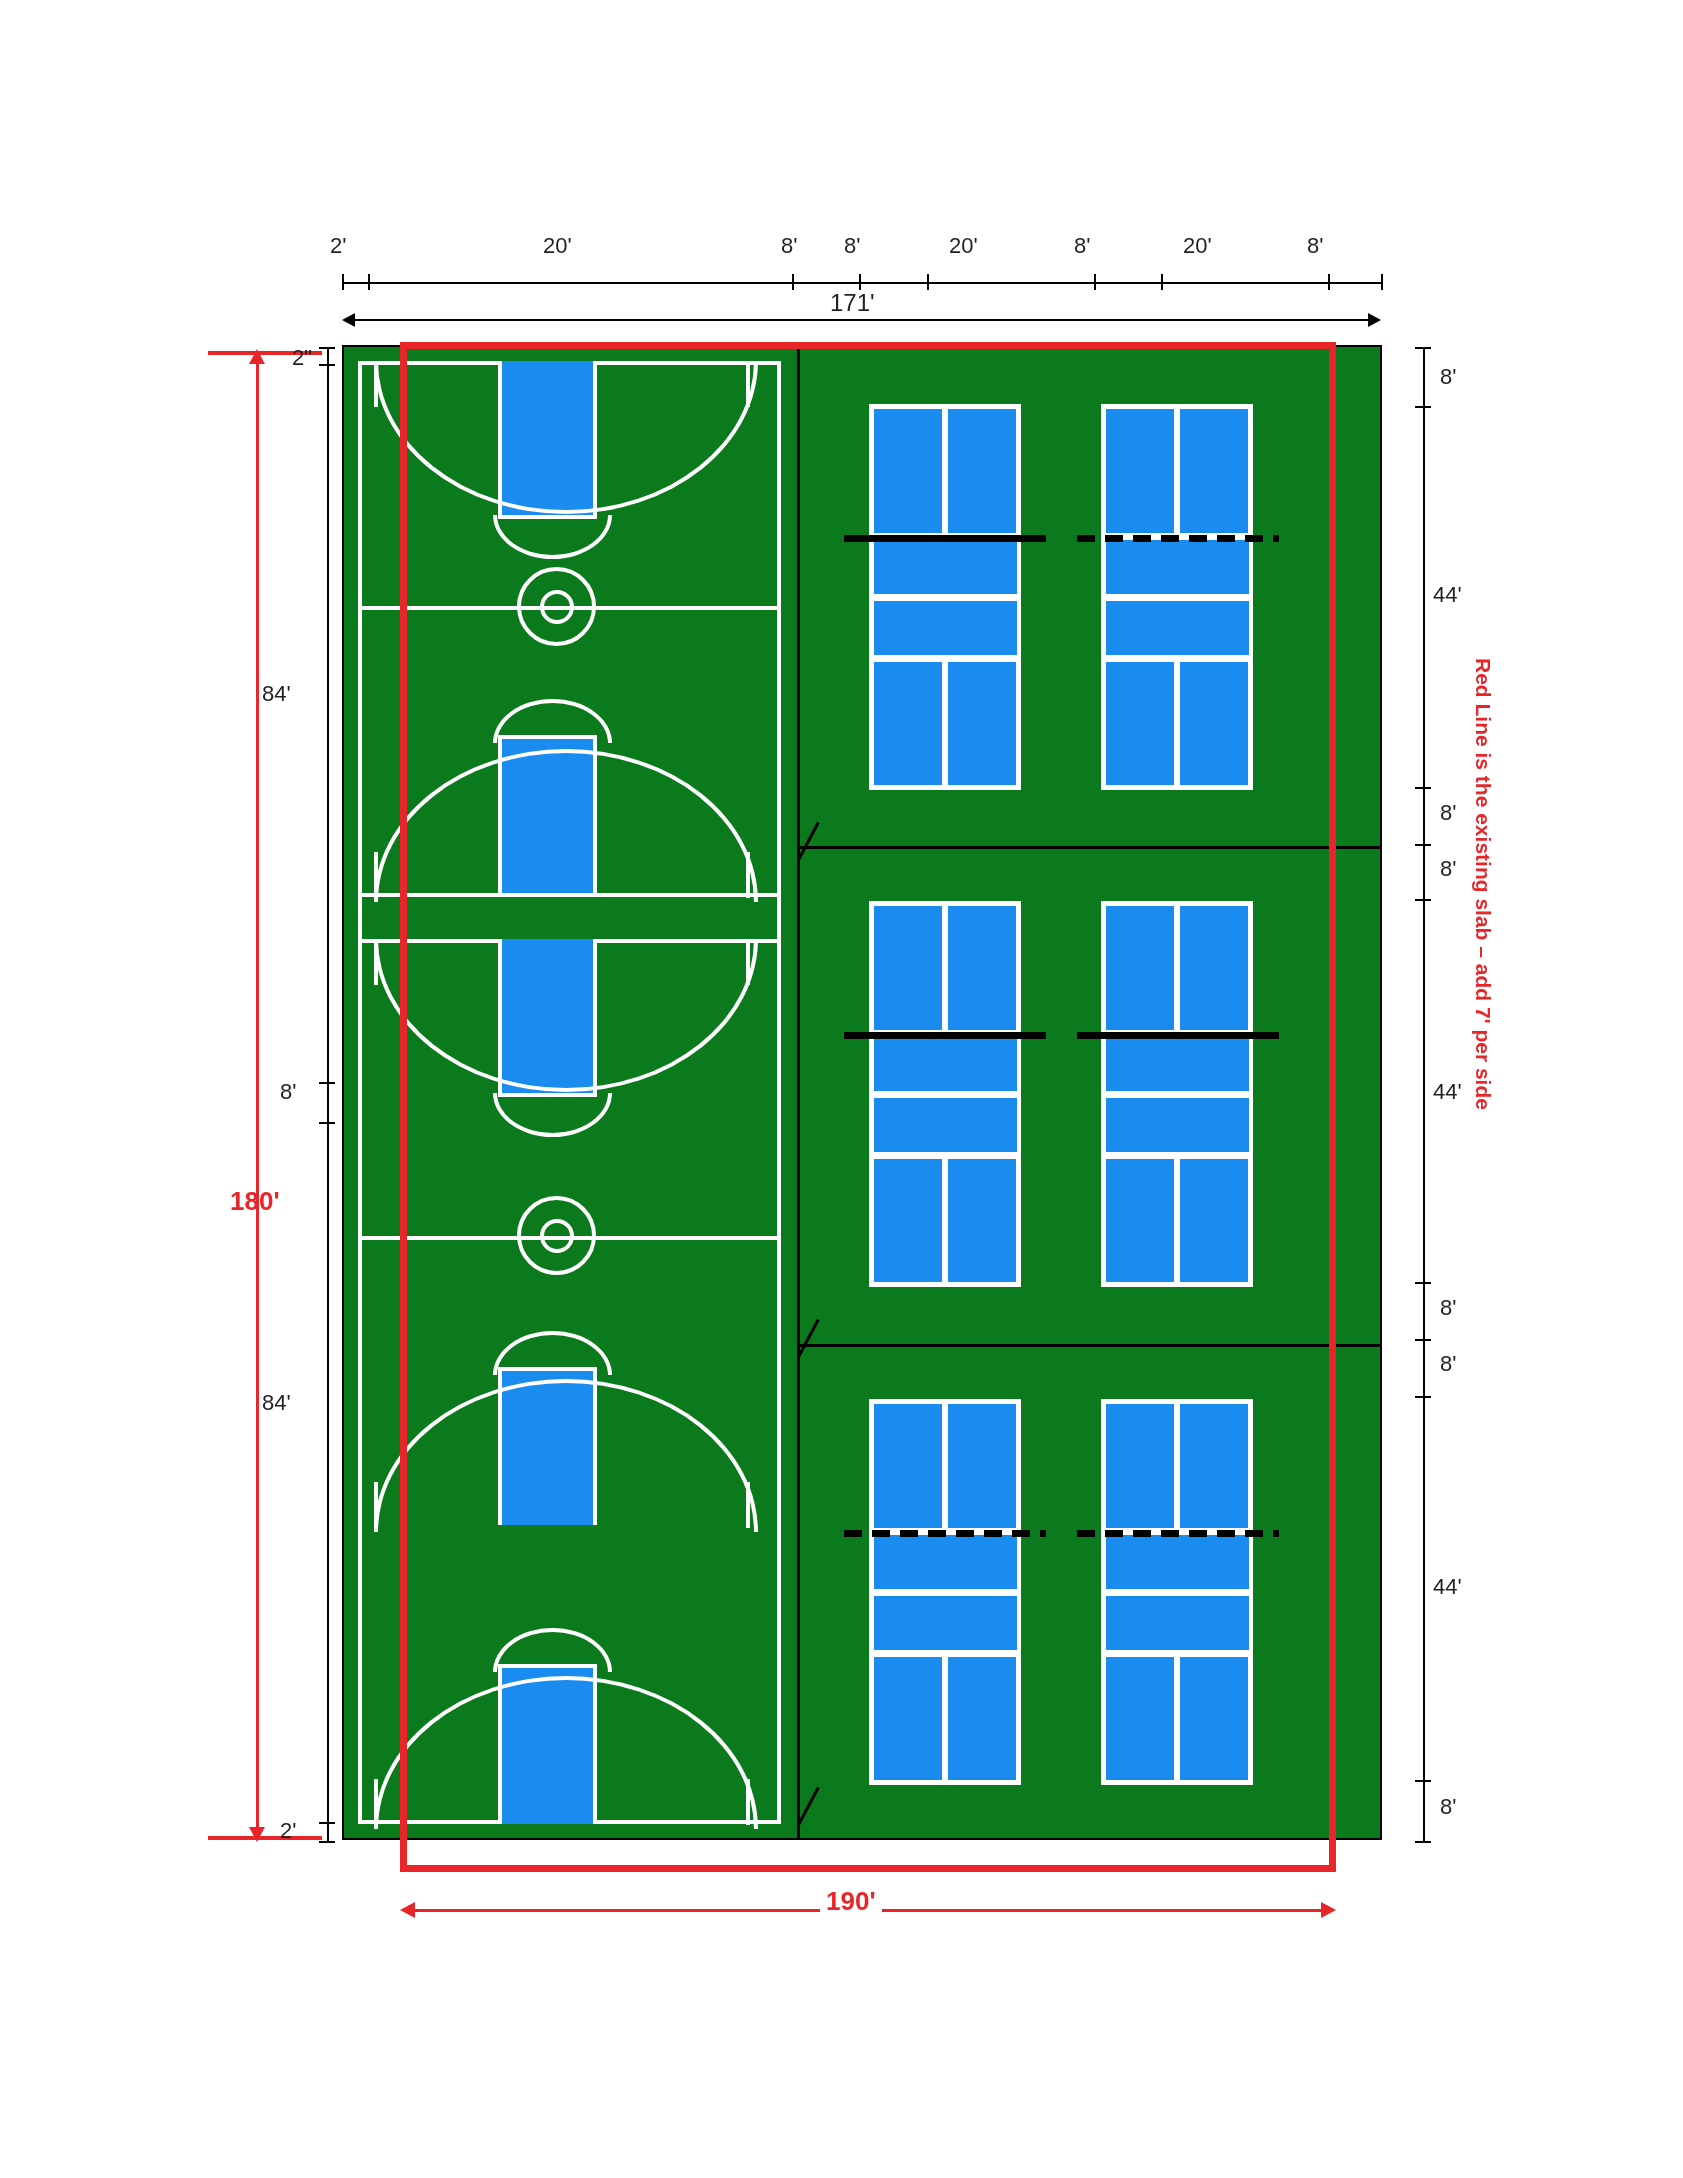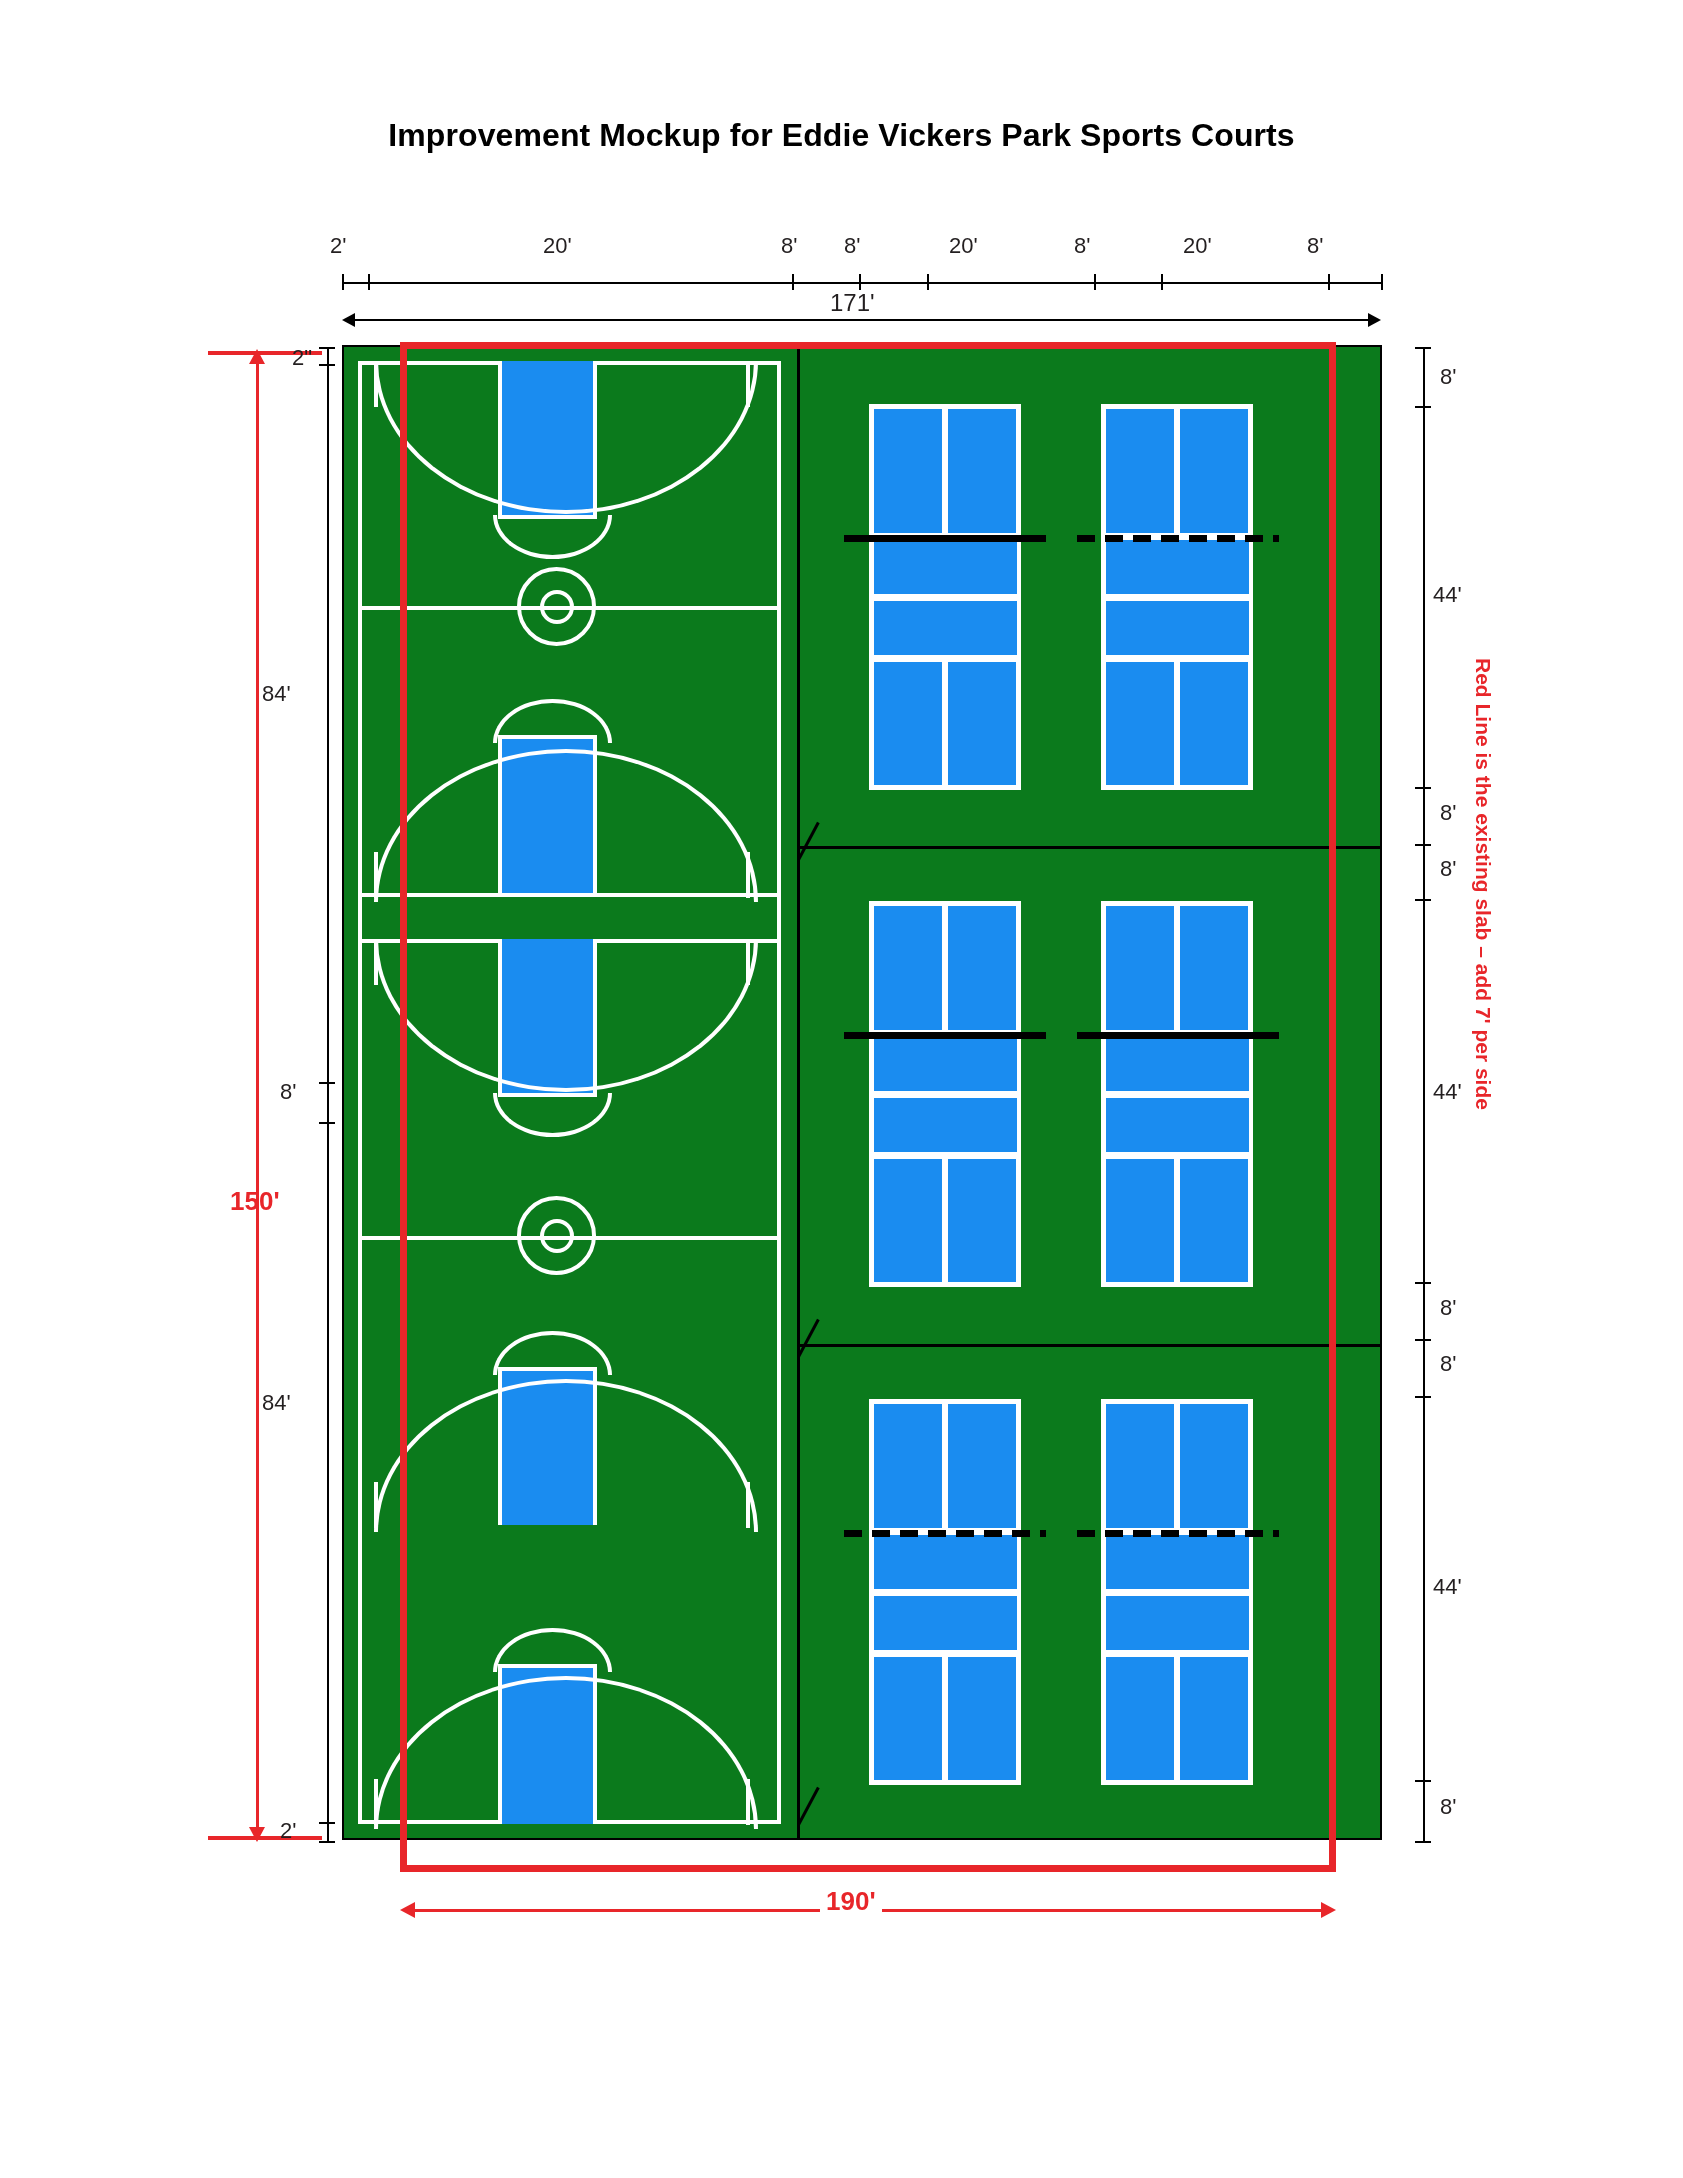--- a/index.html
+++ b/index.html
@@ -212,21 +212,20 @@
   .ahead-left-r  { border-top: 8px solid transparent; border-bottom: 8px solid transparent; border-right: 15px solid #e8262a; }
   .ahead-right-r { border-top: 8px solid transparent; border-bottom: 8px solid transparent; border-left: 15px solid #e8262a; }
   .ahead-up-r    { border-left: 8px solid transparent; border-right: 8px solid transparent; border-bottom: 15px solid #e8262a; }
   .ahead-down-r  { border-left: 8px solid transparent; border-right: 8px solid transparent; border-top: 15px solid #e8262a; }
 </style>
 </head>
 <body>
 
 <div class="page">
 
-  <div id="page-title">Improvement Mockup for Eddie Vickers Park Sports Courts</div>
 
   <div class="dim" style="left:330px; top:233px;">2'</div>
   <div class="dim" style="left:543px; top:233px;">20'</div>
   <div class="dim" style="left:781px; top:233px;">8'</div>
   <div class="dim" style="left:844px; top:233px;">8'</div>
   <div class="dim" style="left:949px; top:233px;">20'</div>
   <div class="dim" style="left:1074px; top:233px;">8'</div>
   <div class="dim" style="left:1183px; top:233px;">20'</div>
   <div class="dim" style="left:1307px; top:233px;">8'</div>
 
@@ -244,21 +243,21 @@
   <div class="dim" style="left:830px; top:289px; font-size:24px;">171'</div>
   <div class="arrow-h" style="left:348px; top:319px; width:1026px;"></div>
   <div class="ahead ahead-left" style="left:342px; top:313px;"></div>
   <div class="ahead ahead-right" style="left:1368px; top:313px;"></div>
 
   <div class="redline" style="left:208px; top:351px; width:114px; height:4px;"></div>
   <div class="redline" style="left:208px; top:1836px; width:114px; height:4px;"></div>
   <div class="arrow-v red" style="left:256px; top:361px; height:1467px;"></div>
   <div class="ahead ahead-up-r" style="left:249px; top:349px;"></div>
   <div class="ahead ahead-down-r" style="left:249px; top:1827px;"></div>
-  <div class="dim dim-red" style="left:230px; top:1186px; font-size:26px; font-weight:bold;">150'</div>
+  <div class="dim dim-red" style="left:230px; top:1186px; font-size:26px; font-weight:bold;">180'</div>
 
   <div class="vline" style="left:327px; top:347px; height:1495px; width:2px; background:#000;"></div>
   <div class="htick" style="left:319px; top:347px; width:16px;"></div>
   <div class="htick" style="left:319px; top:364px; width:16px;"></div>
   <div class="htick" style="left:319px; top:1082px; width:16px;"></div>
   <div class="htick" style="left:319px; top:1122px; width:16px;"></div>
   <div class="htick" style="left:319px; top:1822px; width:16px;"></div>
   <div class="htick" style="left:319px; top:1841px; width:16px;"></div>
 
   <div class="dim" style="left:292px; top:345px;">2"</div>

